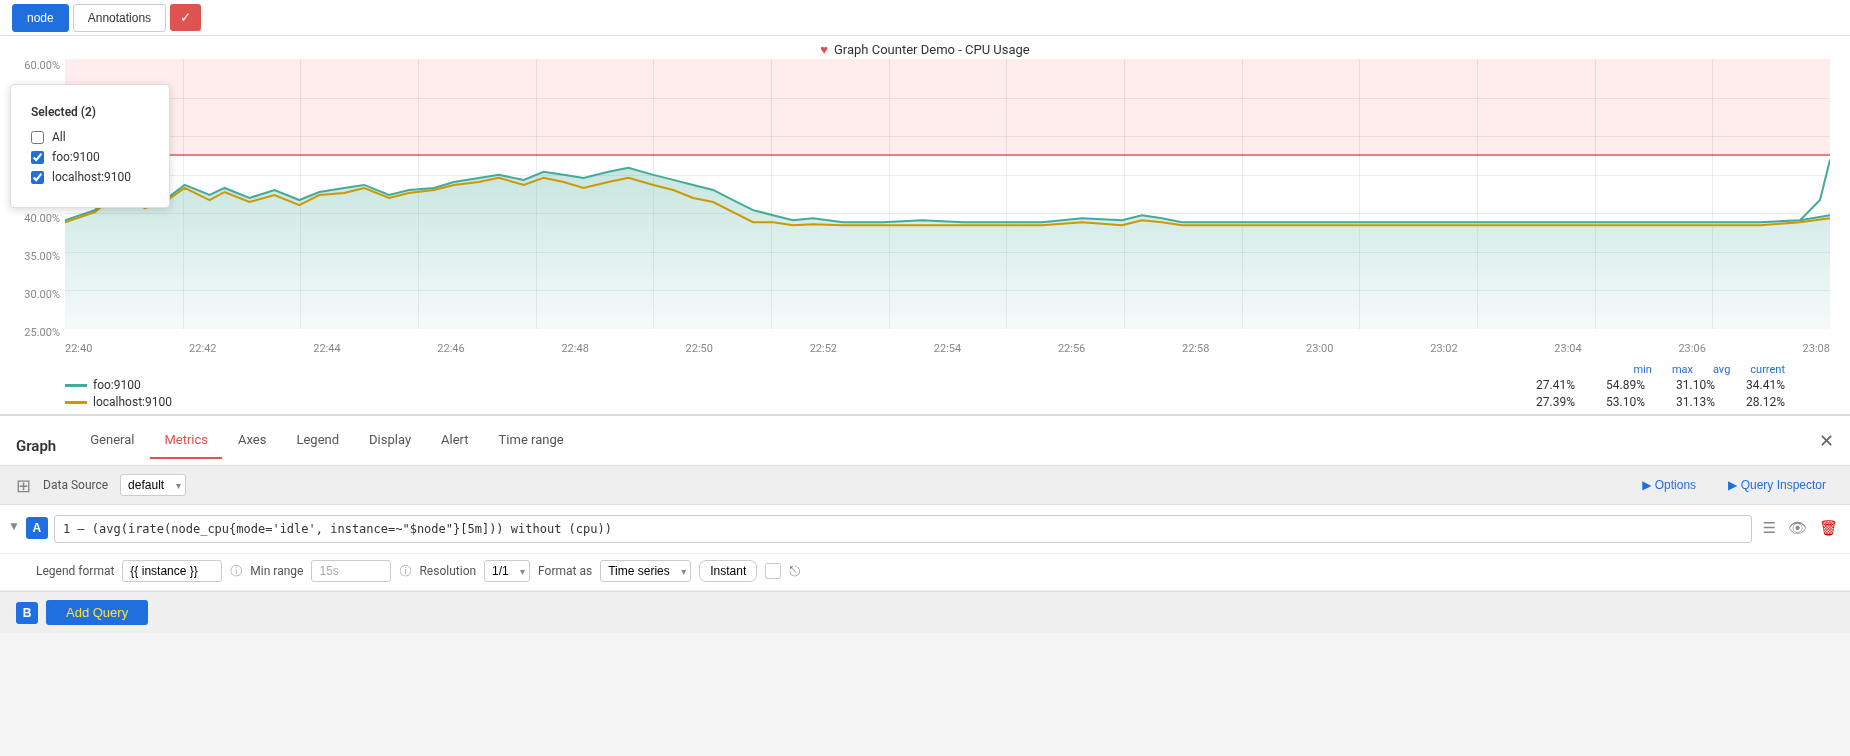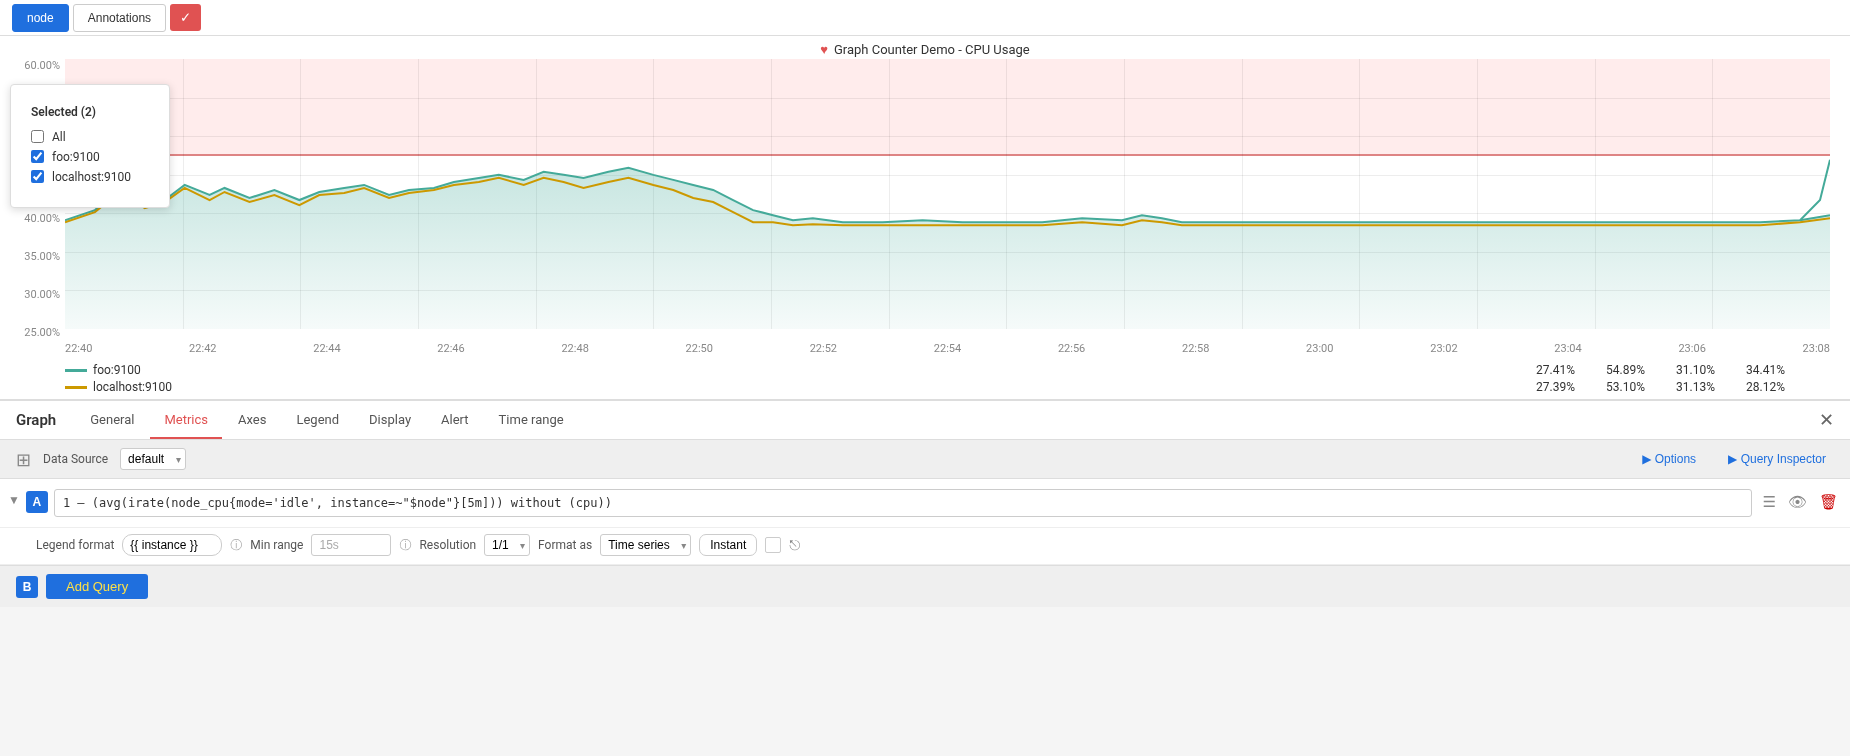--- a/index.html
+++ b/index.html
@@ -66,31 +66,31 @@
     .legend-color { width: 22px; height: 3px; margin-right: 6px; flex-shrink: 0; }
     .legend-name { flex: 1; font-size: 12px; }
     .legend-stats { display: flex; gap: 20px; font-size: 12px; }
     .legend-stats span { min-width: 50px; text-align: right; }
 
     
     .dropdown-popup {
       position: absolute; top: 36px; left: 10px; background: #fff; border: 1px solid #ddd; border-radius: 4px; padding: 20px; z-index: 100; box-shadow: 0 2px 8px rgba(0,0,0,0.15); min-width: 160px; margin-top: 12px;
     }
     .dropdown-title { font-size: 12px; font-weight: 600; margin-bottom: 8px; }
-    .dropdown-item { display: flex; align-items: flex-start; gap: 8px; padding: 3px 0; font-size: 12px; cursor: pointer; }
+    .dropdown-item { display: flex; align-items: center; gap: 8px; padding: 3px 0; font-size: 12px; cursor: pointer; }
     .dropdown-item input[type=checkbox] { accent-color: #1f6fde; }
 
     
     .panel-settings {
       background: #f9f9f9; border-top: 1px solid #ddd;
     }
     .panel-tabs {
       display: flex; align-items: center; padding: 0 16px; border-bottom: 1px solid #ddd; background: #fff;
     }
-    .panel-title { font-size: 15px; font-weight: 600; margin-right: 20px; padding: 10px 0; }
+    .panel-title { font-size: 15px; font-weight: 600; margin-right: 20px; padding: 10px 0; margin-top: 11px; }
     .settings-tab {
       padding: 10px 14px; font-size: 13px; cursor: pointer; color: #555; border-bottom: 2px solid transparent; margin-right: 2px;
     }
     .settings-tab.active { color: #e05252; border-bottom: 2px solid #e05252; }
     .close-btn { margin-left: auto; background: none; border: none; font-size: 18px; cursor: pointer; color: #666; }
 
     
     .query-section { padding: 0; }
     .datasource-bar {
       display: flex; align-items: center; padding: 8px 16px; background: #efefef; border-bottom: 1px solid #ddd; gap: 12px;
@@ -250,20 +250,26 @@
       <span>22:58</span>
       <span>23:00</span>
       <span>23:02</span>
       <span>23:04</span>
       <span>23:06</span>
       <span>23:08</span>
     </div>
   </div>
 
   <div class="chart-legend">
+    <div class="legend-header">
+      <span>min</span>
+      <span>max</span>
+      <span>avg</span>
+      <span>current</span>
+    </div>
     <div class="legend-row">
       <div class="legend-color" style="background:#4a9"></div>
       <span class="legend-name">foo:9100</span>
       <div class="legend-stats">
         <span>27.41%</span>
         <span>54.89%</span>
         <span>31.10%</span>
         <span>34.41%</span>
       </div>
     </div>
@@ -315,21 +321,21 @@
       </div>
       <div class="query-actions">
         <button class="icon-btn">☰</button>
         <button class="icon-btn">👁</button>
         <button class="icon-btn" style="color:#c00;">🗑</button>
       </div>
     </div>
 
     <div class="query-options-row">
       <span class="opt-label">Legend format</span>
-      <input class="opt-input" type="text" value="{{ instance }}" style="width: 100px; border-radius: 10px;">
+      <input class="opt-input" type="text" value="{{ instance }}" style="width: 100px;">
       <span class="opt-info">ⓘ</span>
 
       <span class="opt-label">Min range</span>
       <input class="opt-input" type="text" value="15s" style="width: 50px; color: rgb(170, 170, 170);">
       <span class="opt-info">ⓘ</span>
 
       <span class="opt-label">Resolution</span>
       <div class="select-wrap">
         <select class="opt-select">
           <option>1/1</option>

